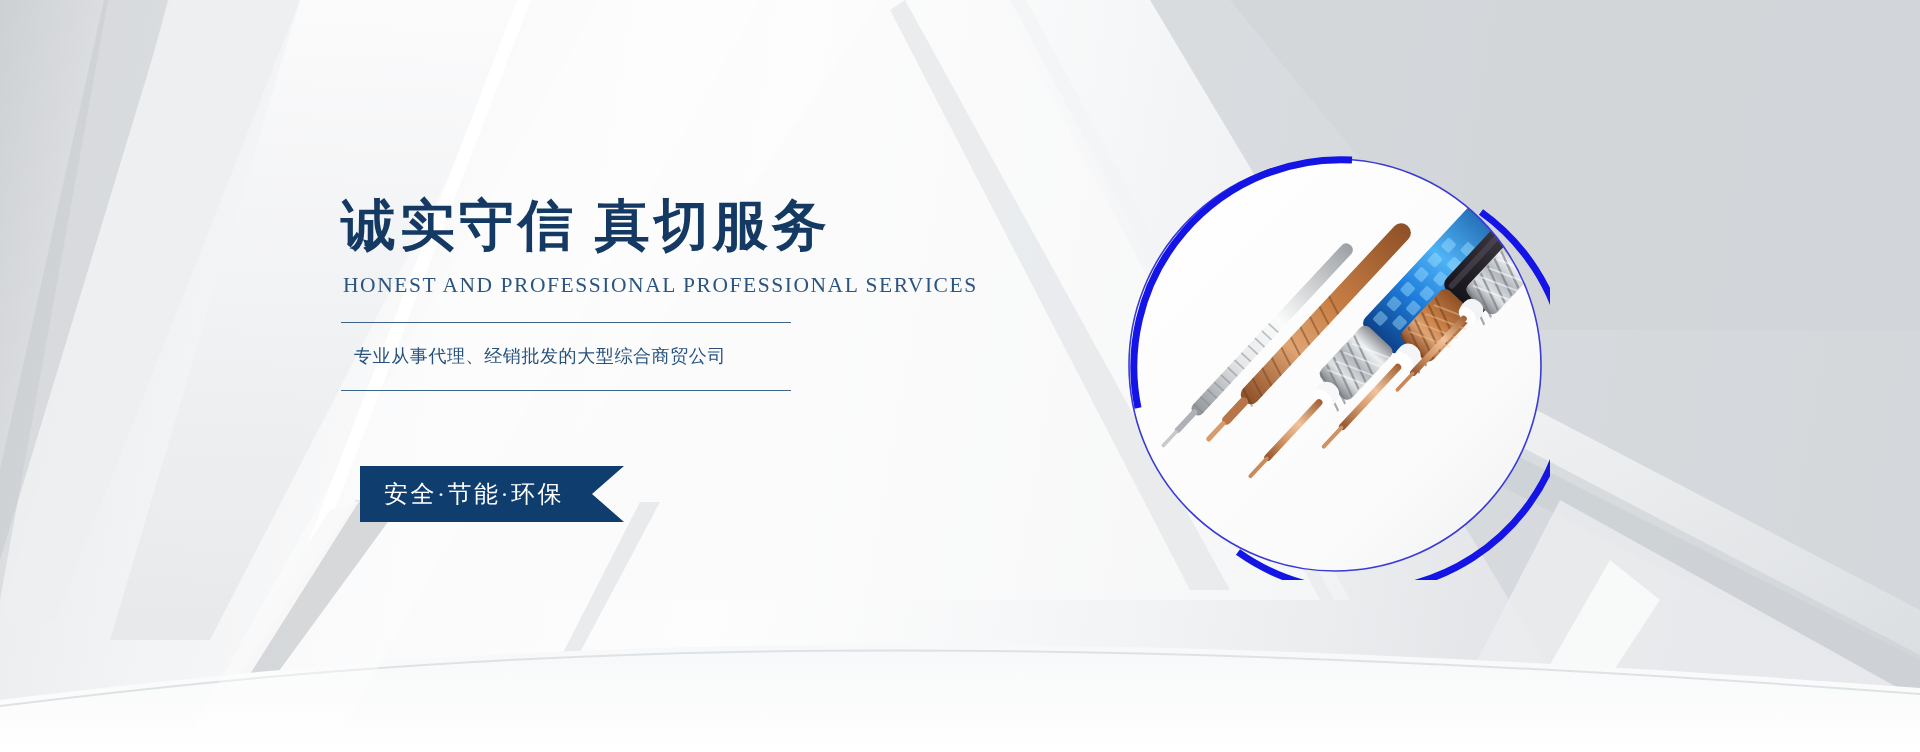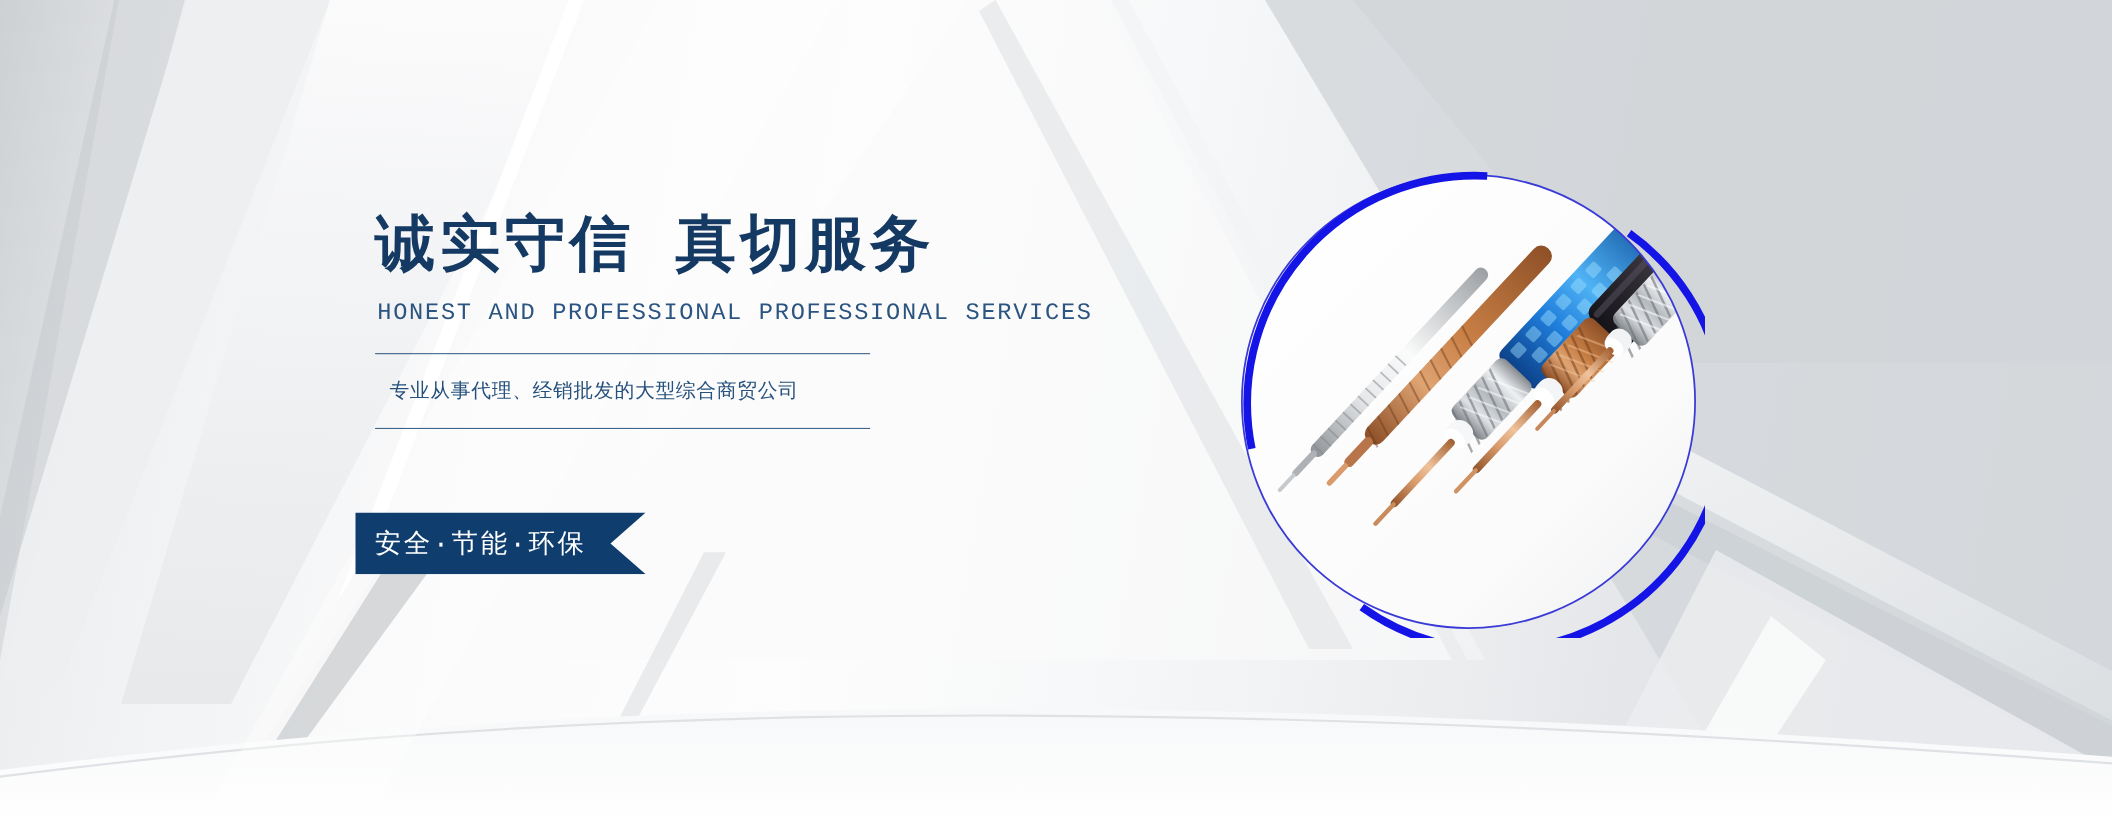--- a/index.html
+++ b/index.html
@@ -6,21 +6,21 @@
     margin: 0;
     padding: 0;
     background: #ffffff;
   }
 
   #banner {
     position: relative;
     width: 1920px;
     height: 752px;
     overflow: hidden;
-    font-family: Liberation Mono, monospace;
+    font-family: Liberation Serif, serif;
     background: linear-gradient(100deg,
         #e9eaec 0%,
         #f2f3f4 12%,
         #fbfbfc 26%,
         #fdfdfd 40%,
         #f6f7f8 55%,
         #eceef0 68%,
         #e2e4e7 80%,
         #d9dcdf 92%,
         #d2d5d9 100%);
@@ -70,21 +70,21 @@
     margin: 21px 0 0 13px;
     font-size: 18px;
     letter-spacing: .6px;
     color: #26517c;
     white-space: nowrap;
   }
 
   
   .ribbon {
     position: absolute;
-    left: 323px;
+    left: 360px;
     top: 466px;
     width: 264px;
     height: 56px;
   }
   .ribbon svg { display: block; }
   .ribbon-text {
     position: absolute;
     left: 0; top: 0;
     width: 228px;
     height: 56px;

